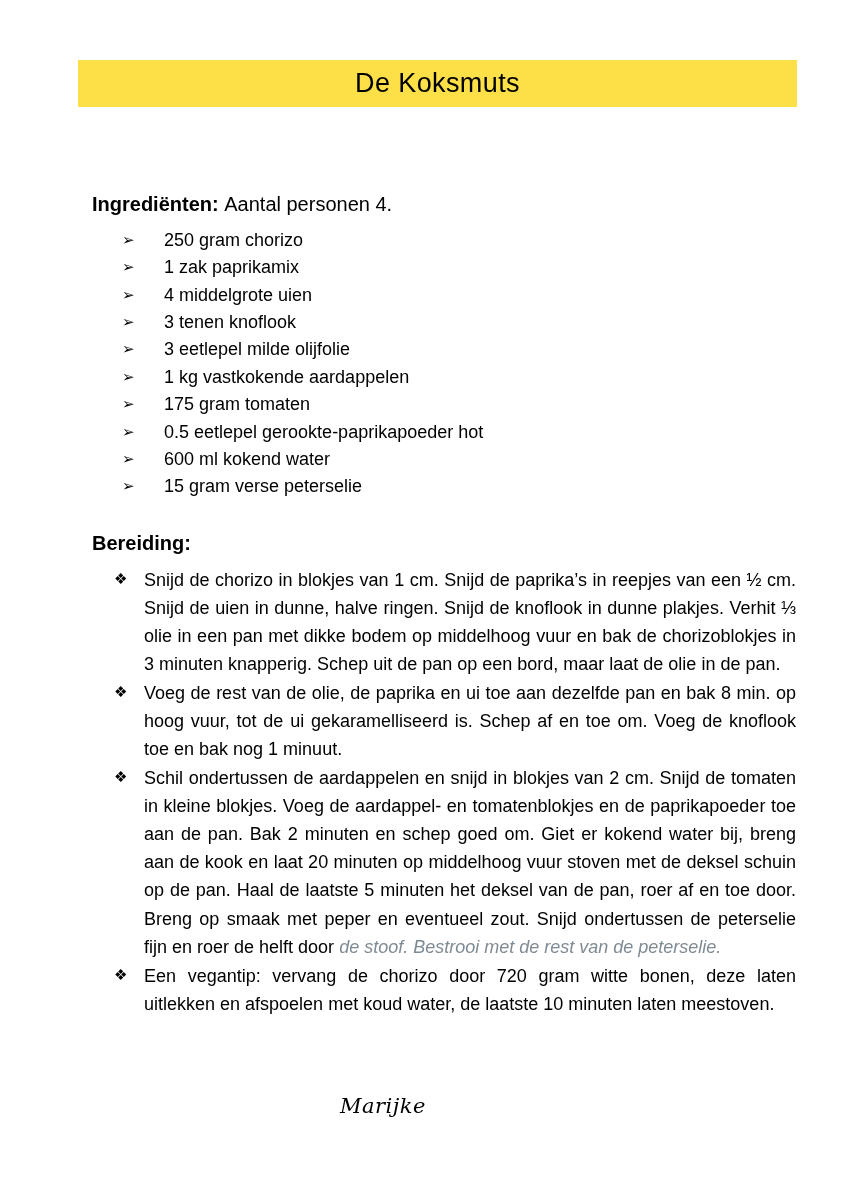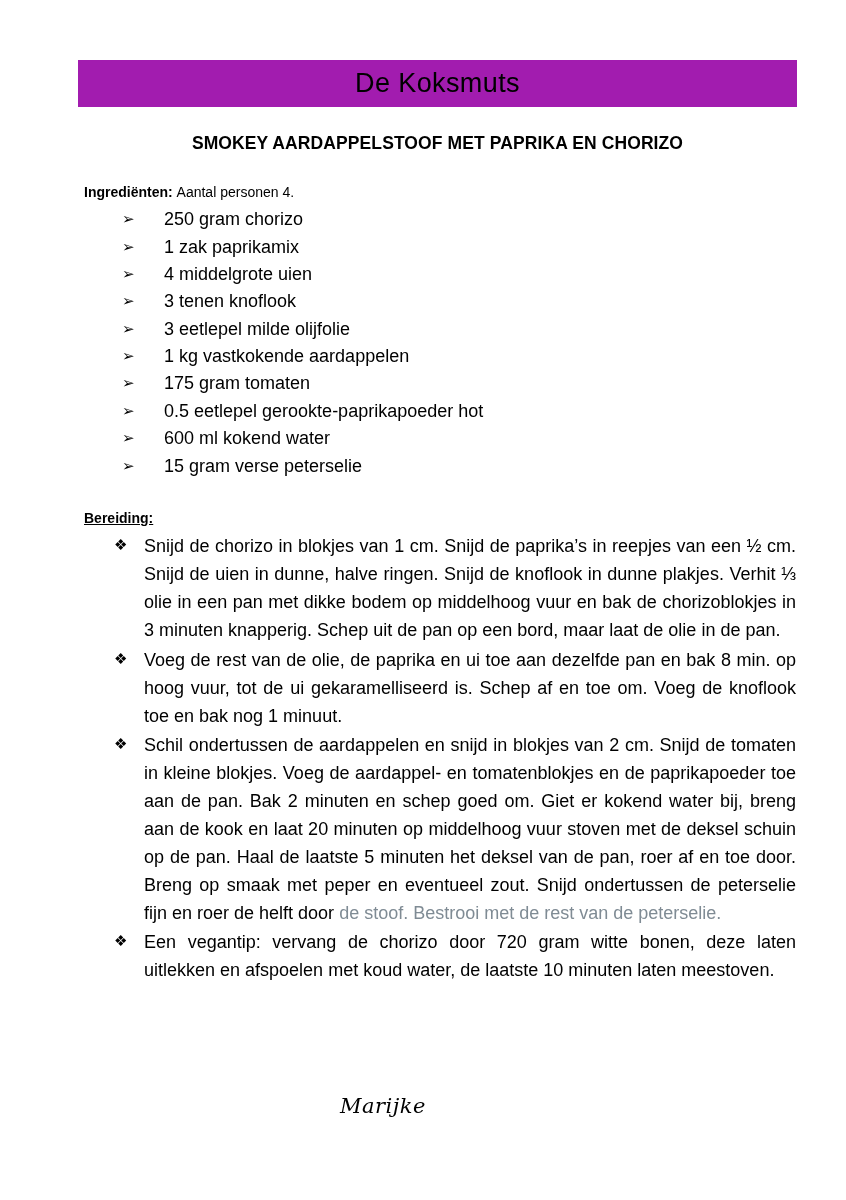--- a/index.html
+++ b/index.html
@@ -21,21 +21,21 @@
     width: 846px;
     height: 1200px;
   }
   
   .banner {
     position: absolute;
     left: 78px;
     top: 60px;
     width: 719px;
     height: 47px;
-    background: #a21caf;
+    background: #fde047;
     display: flex;
     align-items: center;
     justify-content: center;
   }
   .banner-title {
     font-size: 27px;
     font-weight: 400;
     letter-spacing: 0.4px;
     color: #000;
   }
@@ -51,23 +51,23 @@
     letter-spacing: 0.1px;
   }
   
   .content {
     position: absolute;
     left: 84px;
     top: 182px;
     width: 712px;
   }
   .section-head {
-    font-size: 14px;
+    font-size: 20px;
     font-weight: bold;
-    margin: 0;
+    margin: 8px;
     line-height: 1.45;
   }
   .section-head .normal {
     font-weight: normal;
   }
   ul {
     list-style: none;
     margin: 0;
     padding: 0;
   }
@@ -89,21 +89,20 @@
     line-height: 1.72;
     color: #000;
   }
   .ing-text {
     flex: 1;
     margin-left: 12px;
   }
   
   .prep-head {
     margin-top: 28px;
-    text-decoration: underline;
   }
   .prep-list {
     margin-top: 4px;
   }
   .prep-item {
     display: flex;
     align-items: flex-start;
     font-size: 18px;
     line-height: 1.56;
     padding-left: 30px;
@@ -117,20 +116,21 @@
     line-height: 1.75;
   }
   .prep-text {
     flex: 1;
     text-align: justify;
     text-justify: inter-word;
     hyphens: none;
   }
   .prep-text .grey {
     color: #7f8b94;
+    font-style: italic;
   }
   
   .signature {
     position: absolute;
     left: 0;
     top: 1094px;
     width: 766px;
     text-align: center;
     font-family: "DejaVu Serif", serif;
     font-style: italic;
@@ -140,21 +140,20 @@
 </style>
 </head>
 <body>
 
 <div class="page">
 
   <div class="banner">
     <div class="banner-title">De Koksmuts</div>
   </div>
 
-  <div class="recipe-heading">SMOKEY AARDAPPELSTOOF MET PAPRIKA EN CHORIZO</div>
 
   <div class="content">
 
     <div class="section-head">
       <span>Ingrediënten:</span>
       <span class="normal">Aantal personen 4.</span>
     </div>
 
     <ul class="ing-list">
       <li class="ing-item">

